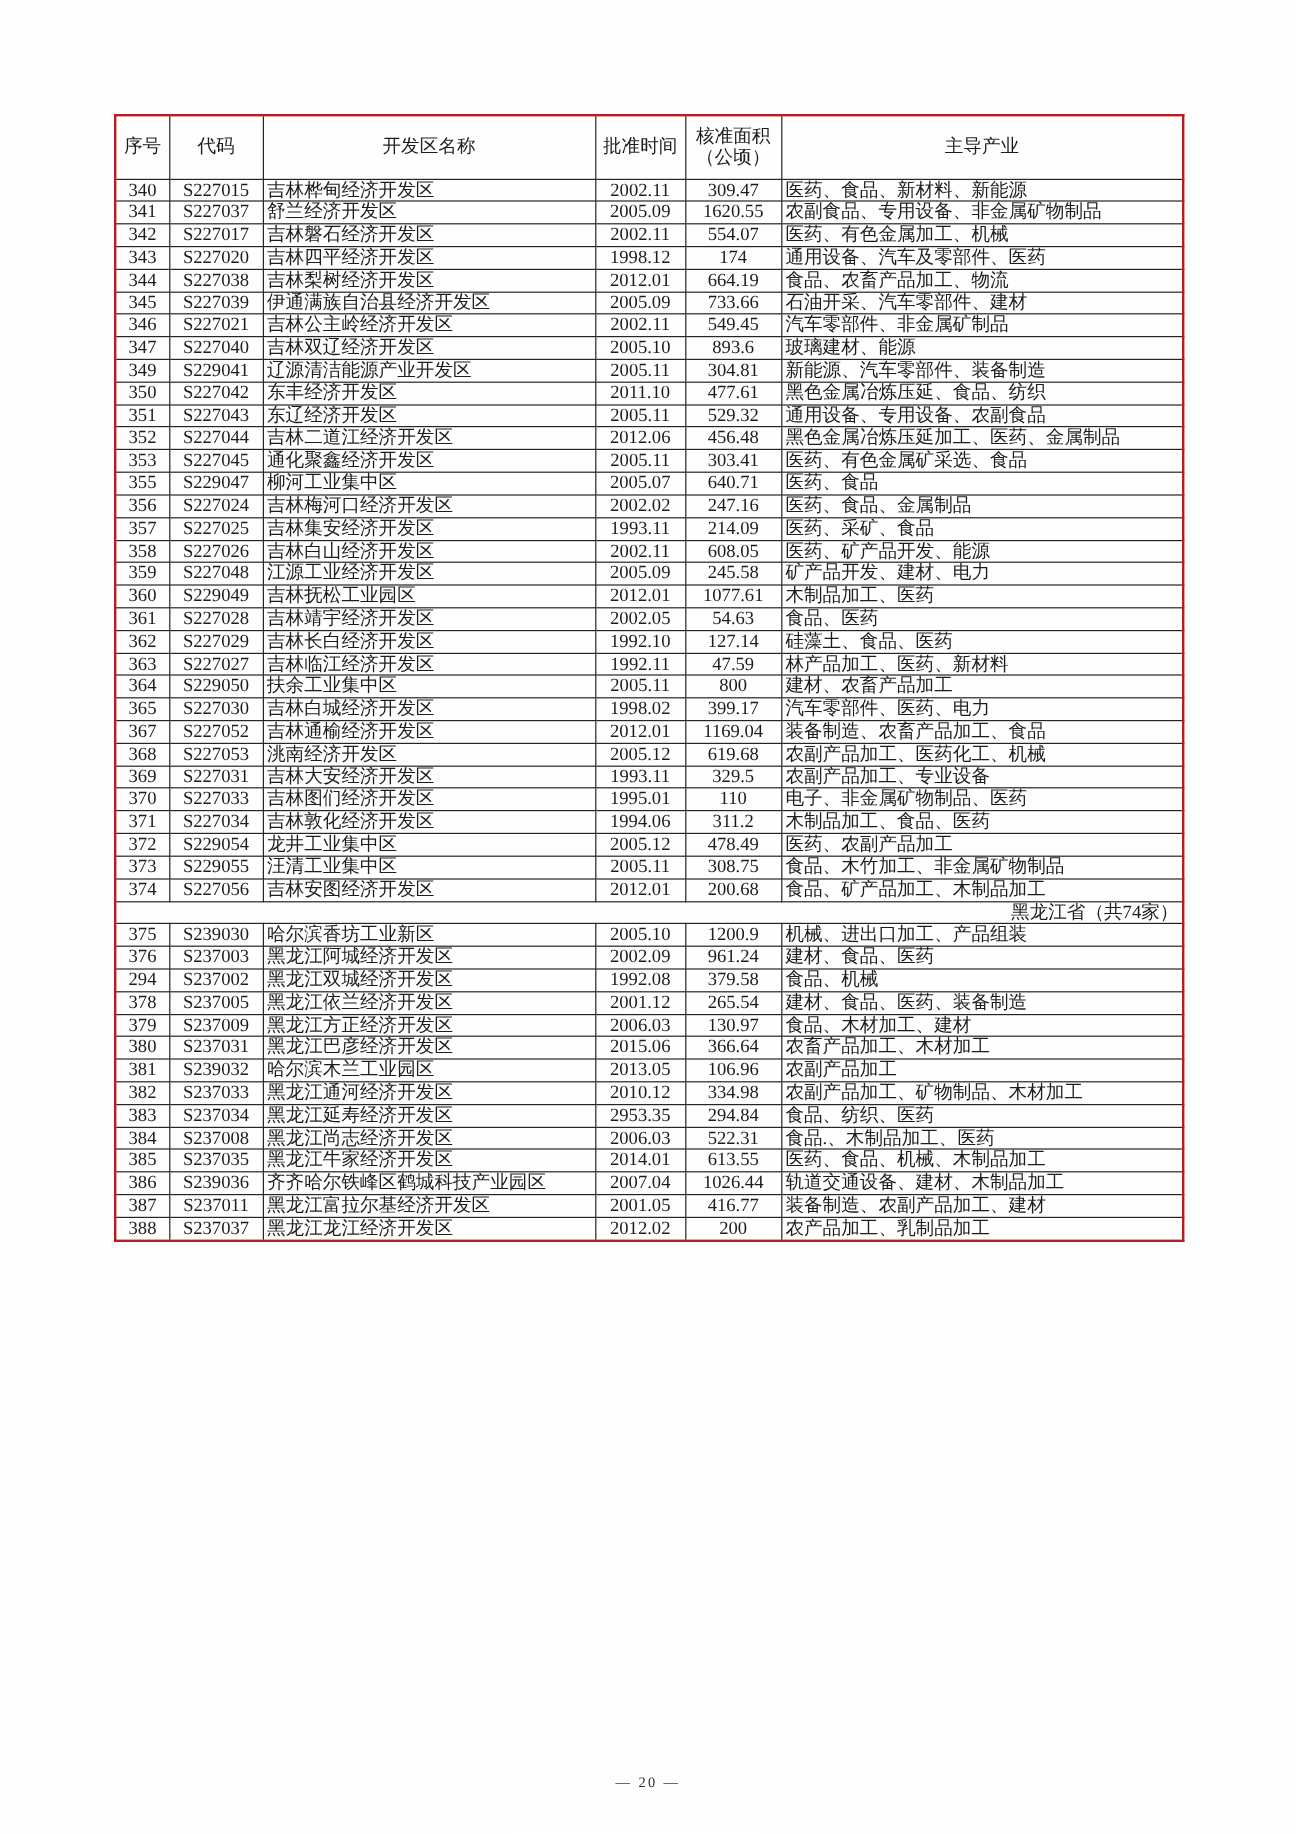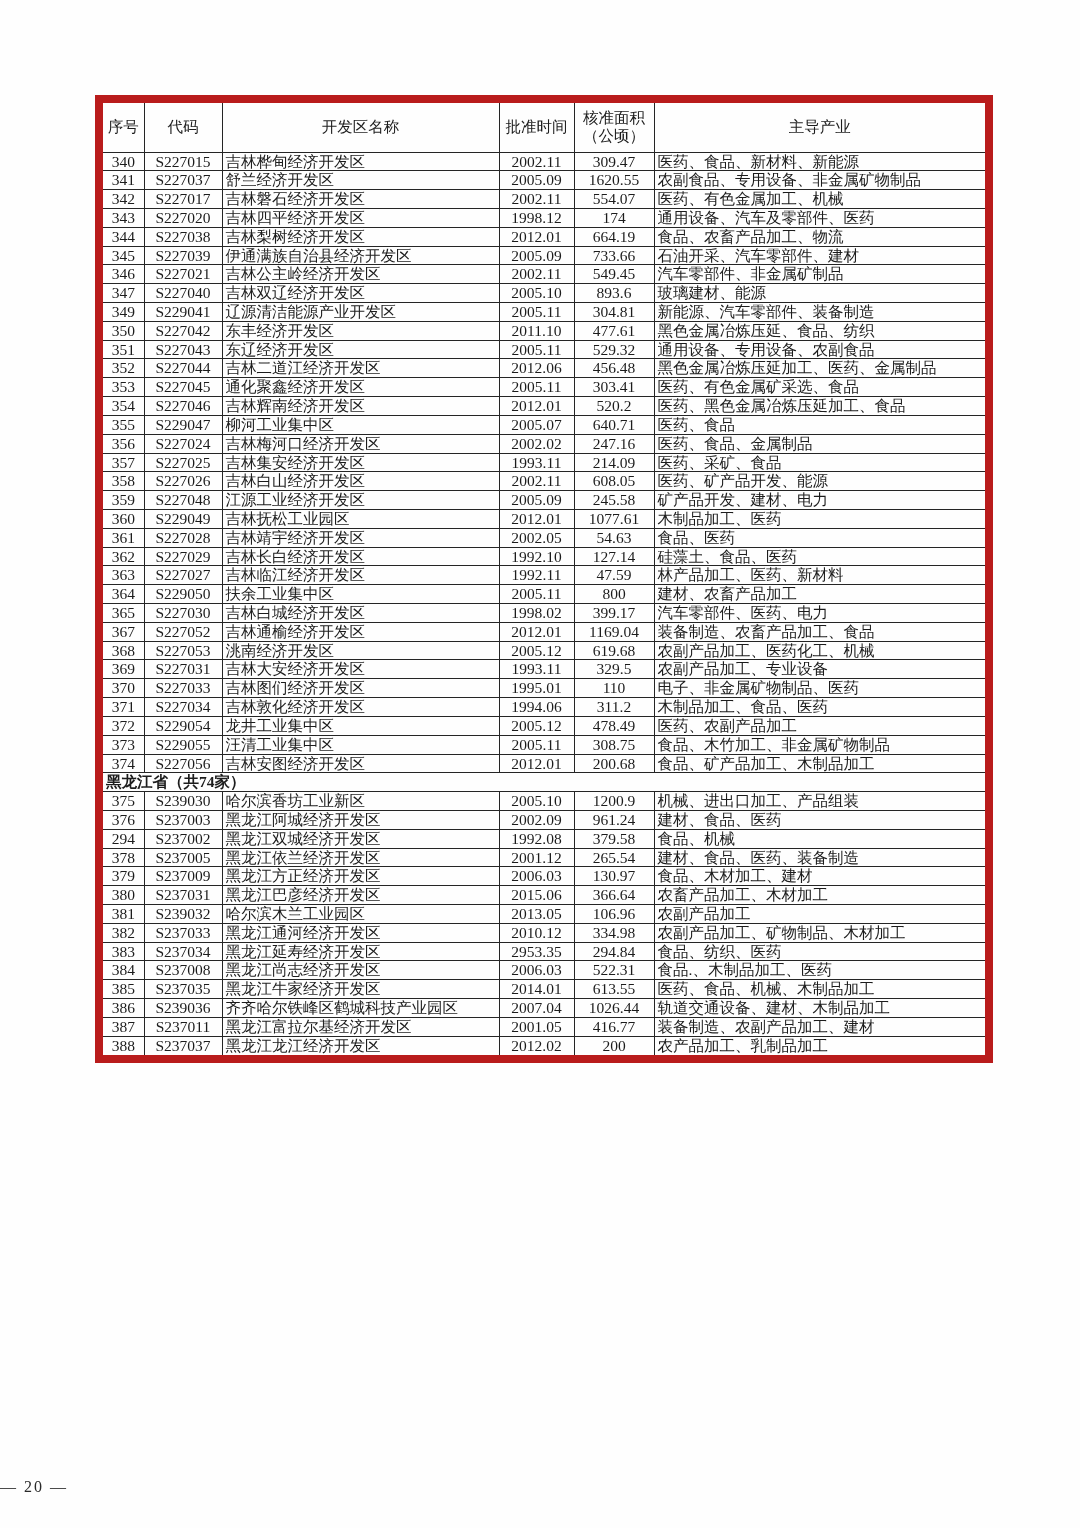--- a/index.html
+++ b/index.html
@@ -15,21 +15,21 @@
     width: 1080px; height: 1528px;
     background: #fefefe;
     overflow: hidden;
   }
   table.dz-table {
     position: absolute;
     left: 95px; top: 95px;
     width: 890px;
     border-collapse: collapse;
     table-layout: fixed;
-    border: 8px solid #b91c1c;
+    border: 2px solid #b91c1c;
   }
   table.dz-table th, table.dz-table td {
     border: 1px solid #252525;
     padding: 0 3px;
     font-size: 15.5px;
     line-height: 1.15;
     overflow: hidden;
     white-space: nowrap;
   }
   table.dz-table thead tr { height: 53px; }
@@ -41,30 +41,31 @@
     font-size: 16px;
   }
   td.cell-no, td.cell-code, td.cell-date, td.cell-area {
     text-align: center;
   }
   td.cell-name, td.cell-industries {
     text-align: left;
     padding-left: 5px;
   }
   td.section-cell {
-    font-weight: bold;
-    text-align: left;
+    font-weight: normal;
+    text-align: right;
     padding-left: 5px;
     font-size: 16.5px;
   }
   .footer {
     position: absolute;
     left: 0; top: 1478px;
     width: 100%;
-    font-size: 16px;
+    text-align: center;
+    font-size: 12px;
     color: #2a2a2a;
     letter-spacing: 2px;
   }
 </style>
 </head>
 <body>
 
 <div class="page">
   <table class="dz-table">
     <colgroup>
@@ -185,28 +186,20 @@
         </tr>
         <tr>
           <td class="cell-no">353</td>
           <td class="cell-code">S227045</td>
           <td class="cell-name">通化聚鑫经济开发区</td>
           <td class="cell-date">2005.11</td>
           <td class="cell-area">303.41</td>
           <td class="cell-industries">医药、有色金属矿采选、食品</td>
         </tr>
         <tr>
-          <td class="cell-no">354</td>
-          <td class="cell-code">S227046</td>
-          <td class="cell-name">吉林辉南经济开发区</td>
-          <td class="cell-date">2012.01</td>
-          <td class="cell-area">520.2</td>
-          <td class="cell-industries">医药、黑色金属冶炼压延加工、食品</td>
-        </tr>
-        <tr>
           <td class="cell-no">355</td>
           <td class="cell-code">S229047</td>
           <td class="cell-name">柳河工业集中区</td>
           <td class="cell-date">2005.07</td>
           <td class="cell-area">640.71</td>
           <td class="cell-industries">医药、食品</td>
         </tr>
         <tr>
           <td class="cell-no">356</td>
           <td class="cell-code">S227024</td>

